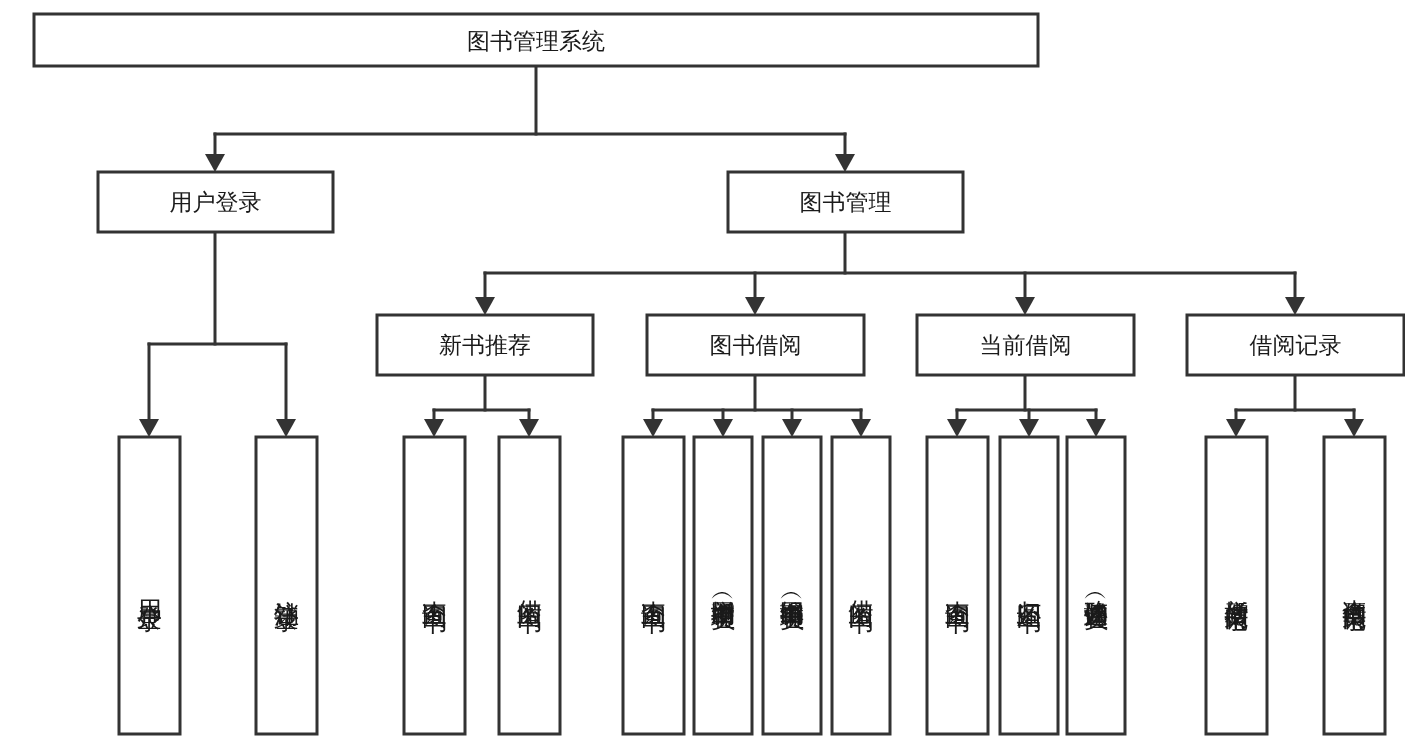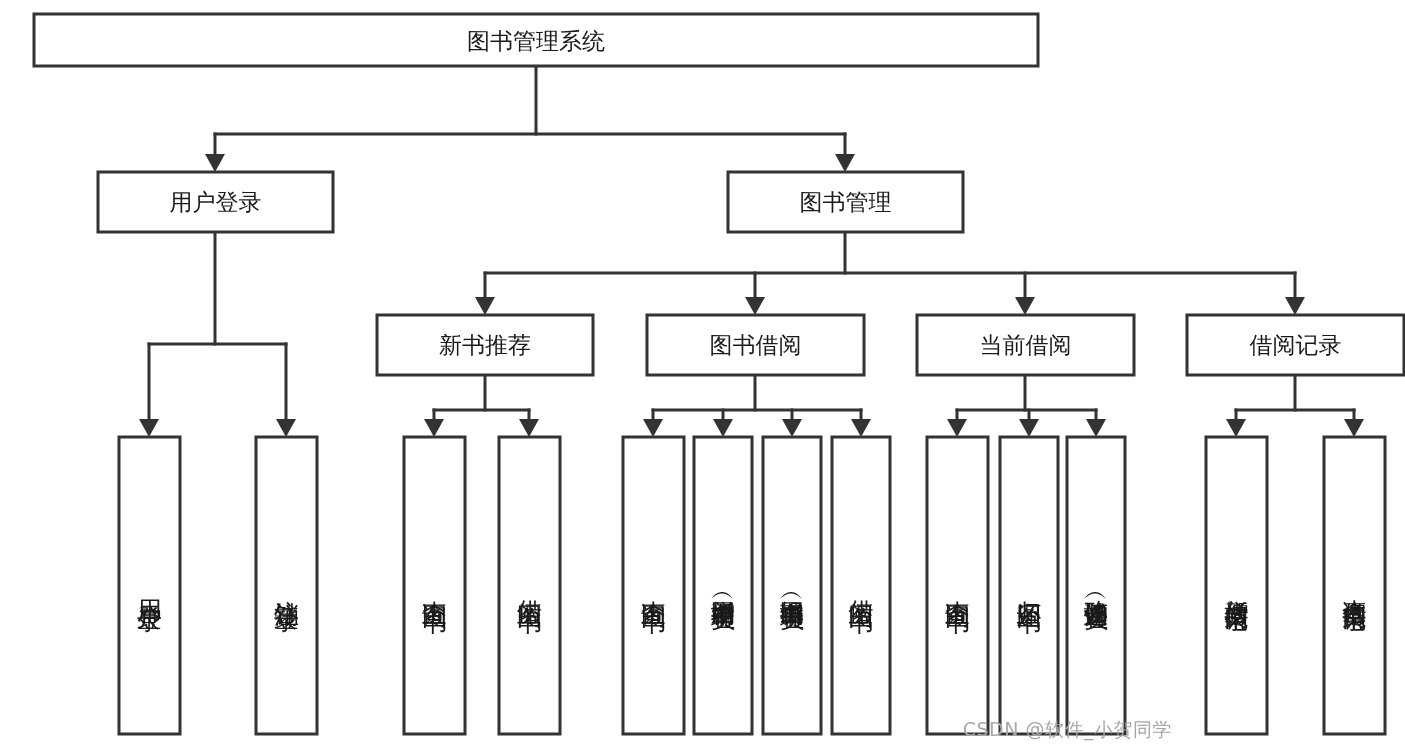--- a/index.html
+++ b/index.html
@@ -215,14 +215,13 @@
   <div class="leaf-label" style="left:607px; top:437px; width:61px; height:297px;">查询图书</div>
   <div class="leaf-label" style="left:678px; top:437px; width:58px; height:297px; font-size:24px; letter-spacing:1px;">新增图书（管理员）</div>
   <div class="leaf-label" style="left:747px; top:437px; width:58px; height:297px; font-size:24px; letter-spacing:1px;">编辑图书（管理员）</div>
   <div class="leaf-label" style="left:816px; top:437px; width:58px; height:297px;">借阅图书</div>
   <div class="leaf-label" style="left:911px; top:437px; width:61px; height:297px;">查询图书</div>
   <div class="leaf-label" style="left:984px; top:437px; width:58px; height:297px;">归还图书</div>
   <div class="leaf-label" style="left:1051px; top:437px; width:58px; height:297px; font-size:24px; letter-spacing:1px;">确认归还（管理员）</div>
   <div class="leaf-label" style="left:1190px; top:437px; width:61px; height:297px; font-size:24px; letter-spacing:2px;">新增借阅记录</div>
   <div class="leaf-label" style="left:1308px; top:437px; width:61px; height:297px; font-size:24px; letter-spacing:2px;">查询借阅记录</div>
 
-  <div class="watermark">CSDN @软件_小贺同学</div>
 </div>
 
 </body></html>

